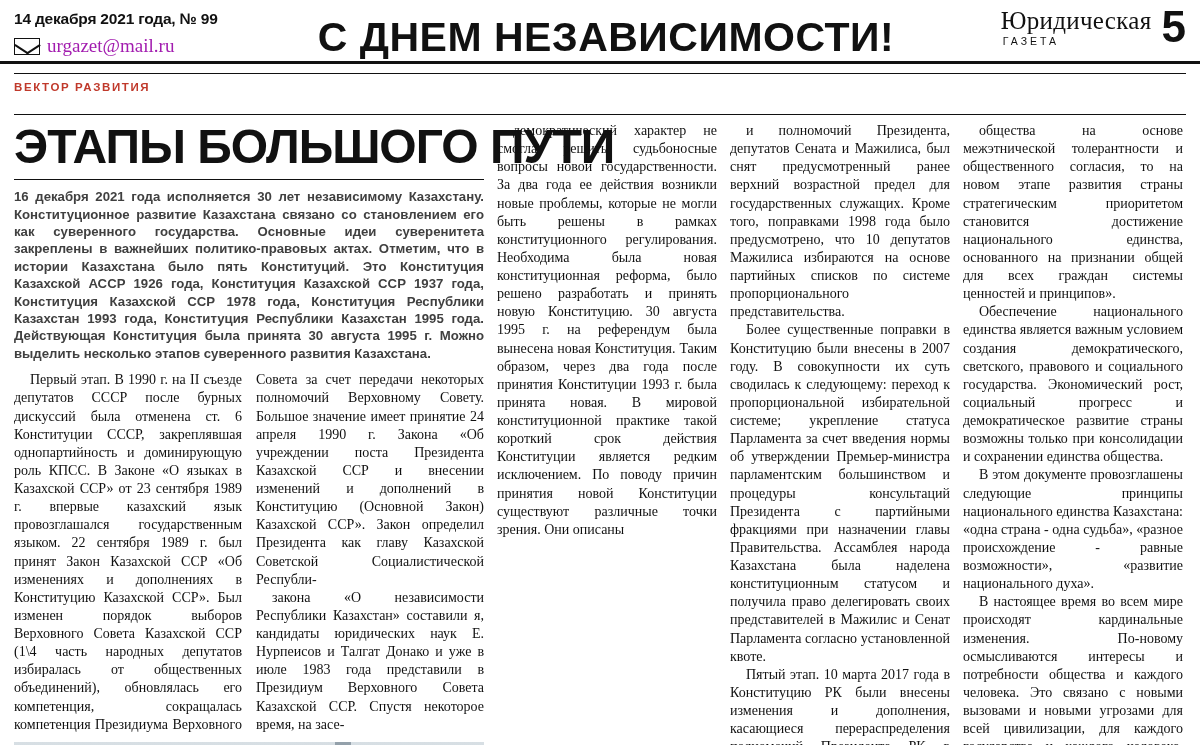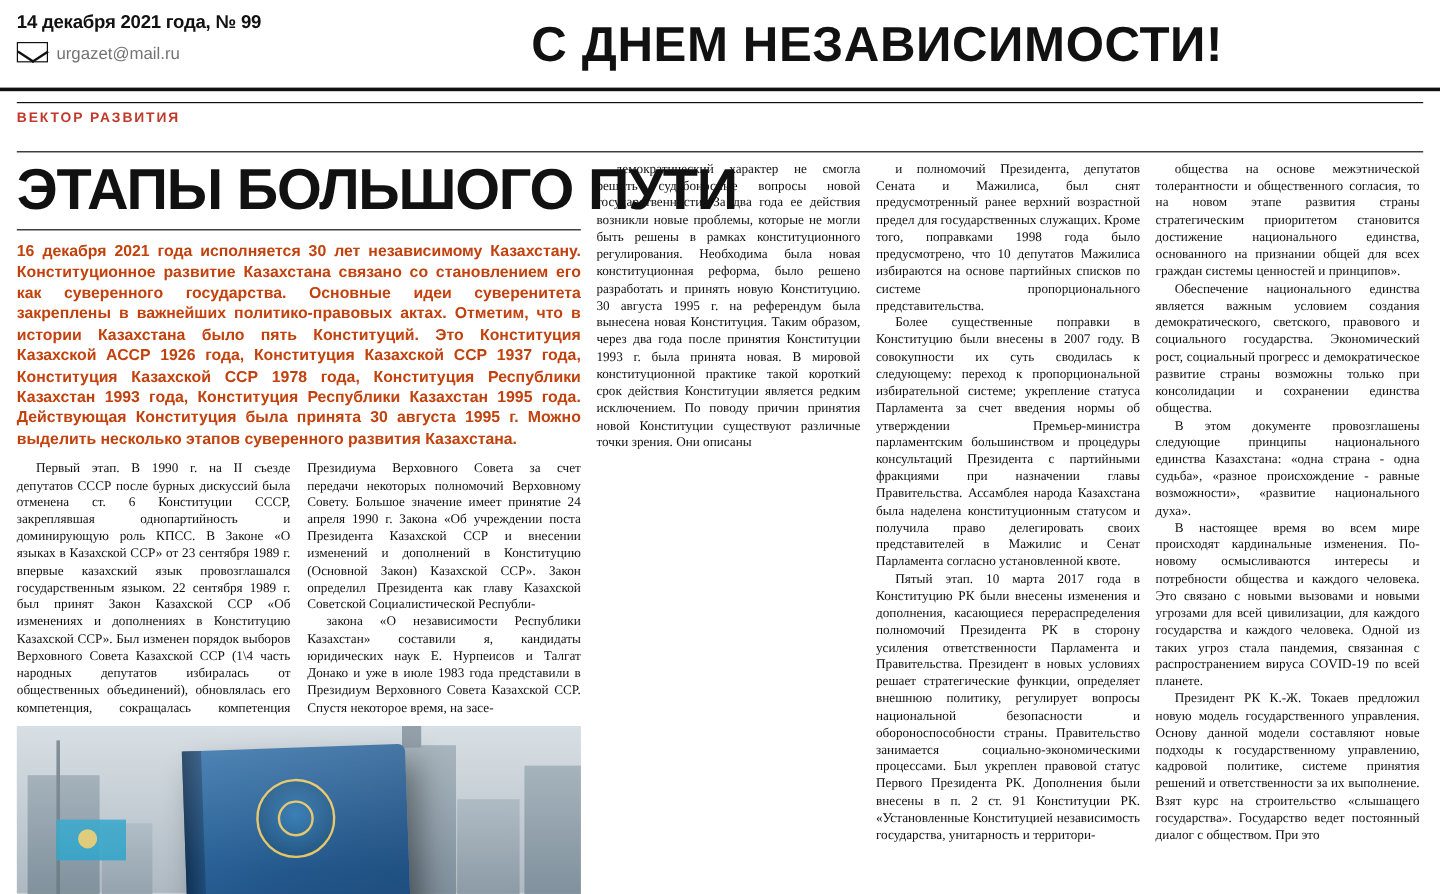--- a/index.html
+++ b/index.html
@@ -18,21 +18,21 @@
     position: relative;
     width: 1200px;
     height: 745px;
     background: #ffffff;
     box-sizing: border-box;
   }
 
   
   .masthead {
     position: relative;
-    height: 76px;
+    height: 64px;
     border-bottom: 3px solid #111;
     padding: 0 14px;
     box-sizing: border-box;
     display: flex;
     align-items: flex-start;
   }
   .mast-left {
     width: 262px;
     padding-top: 10px;
     flex: 0 0 auto;
@@ -70,23 +70,23 @@
     transform-origin: left center;
     transform: rotate(33deg);
   }
   .env-icon:after {
     left: auto;
     right: -0.5px;
     transform-origin: right center;
     transform: rotate(-33deg);
   }
   .mast-mail-text {
-    font-family: Liberation Sans, sans-serif;
-    font-size: 14px;
-    color: #737373;
+    font-family: Liberation Serif, serif;
+    font-size: 19px;
+    color: #a21caf;
   }
   .mast-center {
     flex: 1 1 auto;
     text-align: center;
     padding-top: 16px;
   }
   .mast-slogan {
     font-family: "Liberation Sans", sans-serif;
     font-weight: bold;
     font-size: 41px;
@@ -172,30 +172,30 @@
   .hr-thin {
     border-top: 1px solid #111;
     margin: 9px 0 8px 0;
   }
   .lead {
     font-family: "Liberation Sans", sans-serif;
     font-weight: bold;
     font-size: 13.2px;
     line-height: 1.32;
     text-align: justify;
-    color: #c2410c;
+    color: #404040;
   }
   .two-col {
     column-count: 2;
     column-gap: 14px;
     margin-top: 9px;
   }
   p.body-text {
     font-family: "Liberation Serif", serif;
-    font-size: 11px;
+    font-size: 14px;
     line-height: 1.295;
     text-align: justify;
     margin: 0;
     text-indent: 16px;
     color: #111;
     hyphens: auto;
   }
   .col-text p.body-text { margin-bottom: 0; }
   .col-text p.body-text + p.body-text { margin-top: 0; }
 
@@ -307,20 +307,27 @@
   <div class="masthead">
     <div class="mast-left">
       <div class="mast-date">14 декабря 2021 года, № 99</div>
       <div class="mast-mail">
         <span class="env-icon"></span>
         <span class="mast-mail-text">urgazet@mail.ru</span>
       </div>
     </div>
     <div class="mast-center">
       <div class="mast-slogan">С ДНЕМ НЕЗАВИСИМОСТИ!</div>
+    </div>
+    <div class="mast-right">
+      <div class="brand-block">
+        <div class="brand-name">Юридическая</div>
+        <div class="brand-sub">ГАЗЕТА</div>
+      </div>
+      <div class="page-num">5</div>
     </div>
   </div>
 
   <div class="section-bar">
     <span class="section-tag">ВЕКТОР РАЗВИТИЯ</span>
   </div>
 
   <div class="body-wrap">
 
     <div class="col-main">

